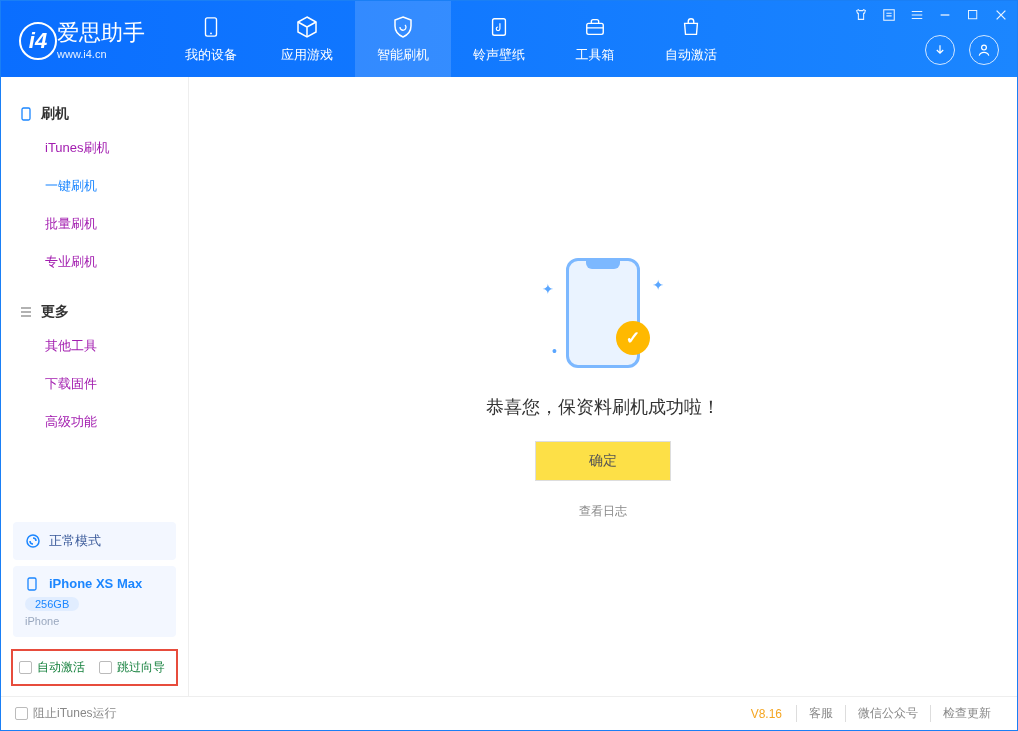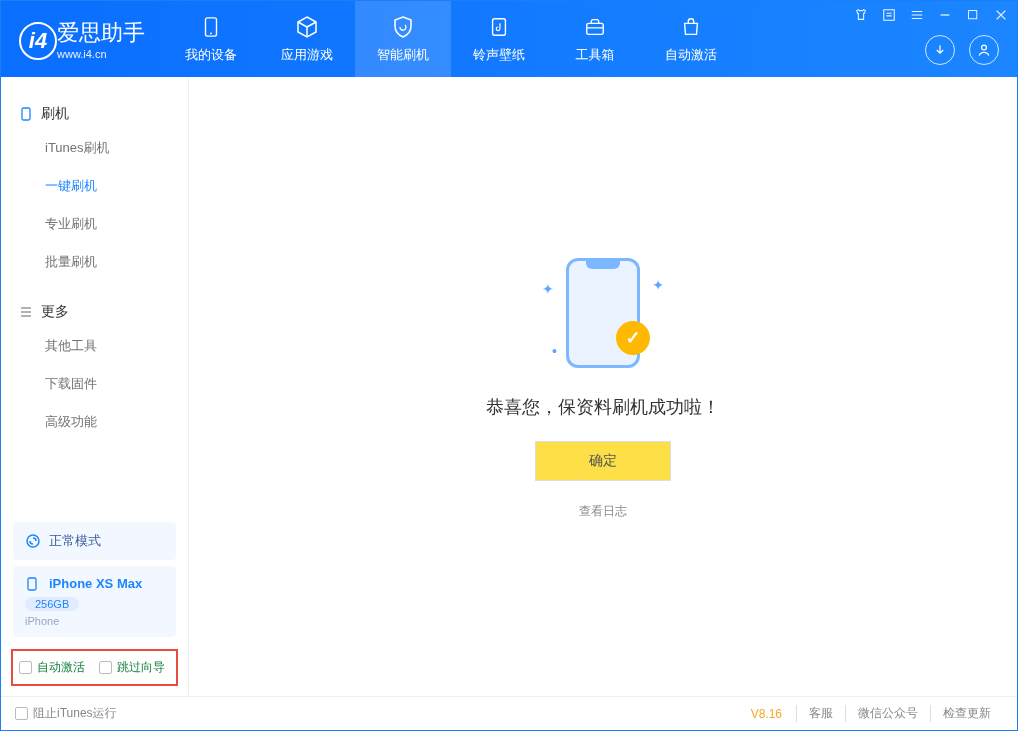--- a/index.html
+++ b/index.html
@@ -13,23 +13,23 @@
 .tab{width:96px;display:flex;flex-direction:column;align-items:center;justify-content:center;gap:6px;cursor:pointer;font-size:13px}
 .tab.active{background:rgba(255,255,255,.15)}
 .tab-icon{width:26px;height:26px;display:flex;align-items:center;justify-content:center}
 .wincontrols{position:absolute;right:8px;top:6px;display:flex;gap:12px;align-items:center}
 .wincontrols span{width:16px;height:16px;display:flex;align-items:center;justify-content:center;cursor:pointer;opacity:.9}
 .header-circles{position:absolute;right:18px;bottom:12px;display:flex;gap:14px}
 .hc{width:30px;height:30px;border:1.5px solid rgba(255,255,255,.8);border-radius:50%;display:flex;align-items:center;justify-content:center;cursor:pointer}
 .body{flex:1;display:flex;overflow:hidden}
 .sidebar{width:188px;border-right:1px solid #eee;display:flex;flex-direction:column;padding-top:14px}
 .sb-section{padding:8px 0}
-.sb-head{display:flex;align-items:center;gap:8px;padding:6px 18px;font-size:14px;color:#333;font-weight:400}
+.sb-head{display:flex;align-items:center;gap:8px;padding:6px 18px;font-size:14px;color:#333;font-weight:700}
 .sb-head svg,.sb-head .ic{width:14px;height:14px}
-.sb-item{padding:10px 18px 10px 44px;font-size:13px;color:#737373;cursor:pointer}
+.sb-item{padding:10px 18px 10px 44px;font-size:13px;color:#a21caf;cursor:pointer}
 .sb-item.active{color:#1b86ff}
 .sb-bottom{margin-top:auto}
 .mode-box{margin:6px 12px;background:#f3f7ff;border-radius:4px;padding:10px 12px;display:flex;align-items:center;gap:8px;font-size:13px;color:#3a5a9a;font-weight:500}
 .device-box{margin:6px 12px 12px;background:#f3f7ff;border-radius:4px;padding:10px 12px;font-size:13px}
 .device-name{color:#1b86ff;font-weight:bold;display:flex;align-items:center;gap:10px}
 .cap-badge{display:inline-block;background:#e1edff;color:#1b86ff;border-radius:10px;padding:1px 10px;font-size:11px;margin-top:6px}
 .device-type{color:#9aa8bf;font-size:11px;margin-top:4px}
 .check-row{border:2px solid #e74c3c;margin:4px 10px 10px;padding:8px 6px;display:flex;gap:14px;font-size:12px;color:#15803d}
 .chk{display:flex;align-items:center;gap:5px;cursor:pointer}
 .chk-box{width:13px;height:13px;border:1px solid #bbb;border-radius:2px}
@@ -169,22 +169,22 @@
   <div class="sidebar">
     <div class="sb-section">
       <div class="sb-head">
         <svg class="ic" viewBox="0 0 14 14" fill="none" stroke="#1b86ff" stroke-width="1.3">
             <rect x="3" y="1" width="8" height="12" rx="1.5"></rect>
           </svg>
         <span>刷机</span>
       </div>
       <div class="sb-item">iTunes刷机</div>
       <div class="sb-item active">一键刷机</div>
+      <div class="sb-item">批量刷机</div>
       <div class="sb-item">专业刷机</div>
-      <div class="sb-item">批量刷机</div>
     </div>
     <div class="sb-section">
       <div class="sb-head">
         <svg class="ic" viewBox="0 0 14 14" stroke="#999" stroke-width="1.3">
             <path d="M2 3h10M2 7h10M2 11h10"></path>
           </svg>
         <span>更多</span>
       </div>
       <div class="sb-item">其他工具</div>
       <div class="sb-item">下载固件</div>

